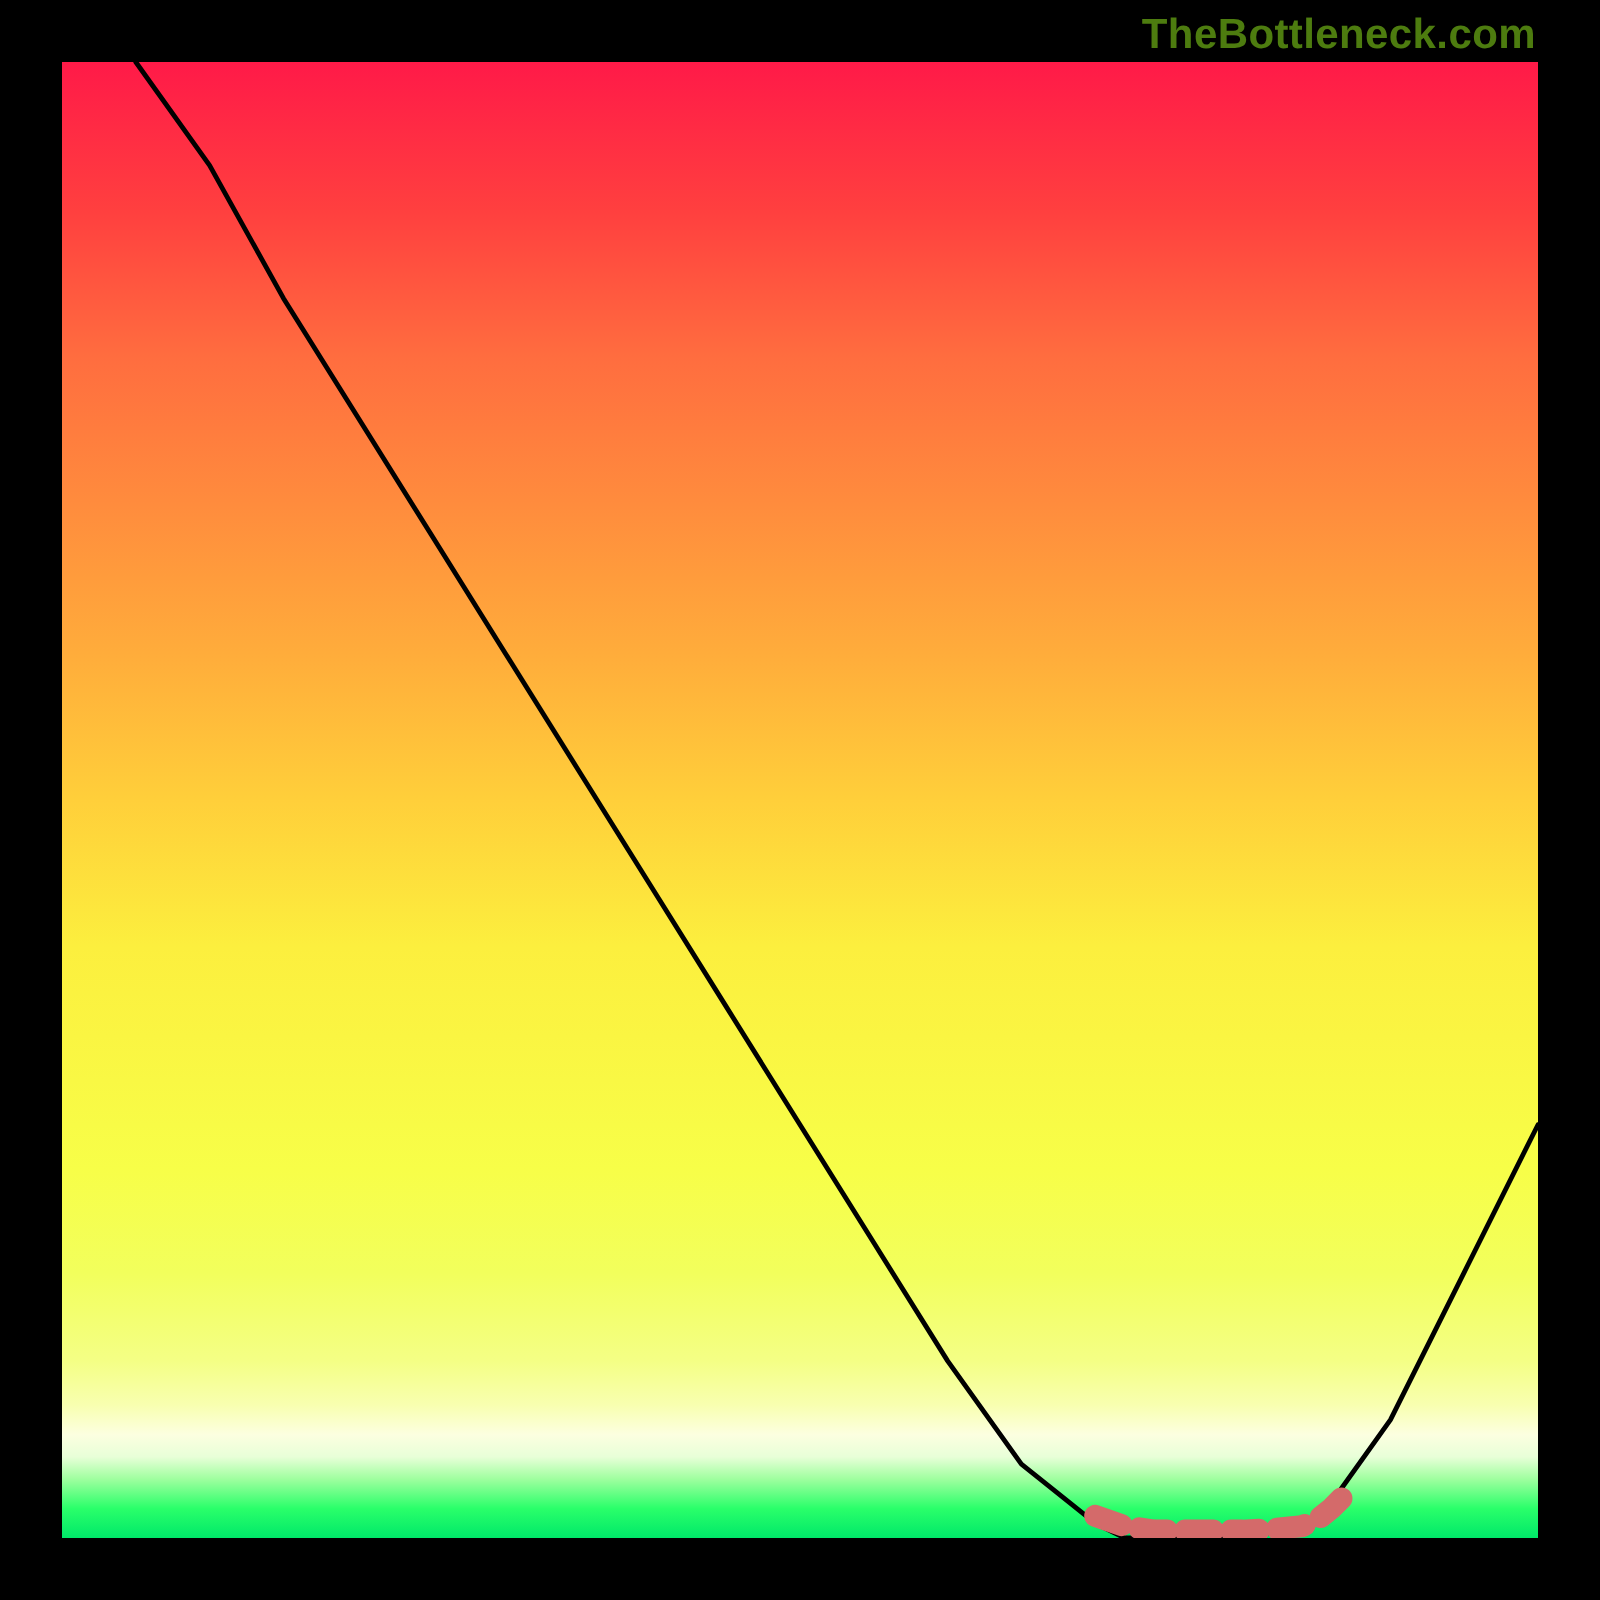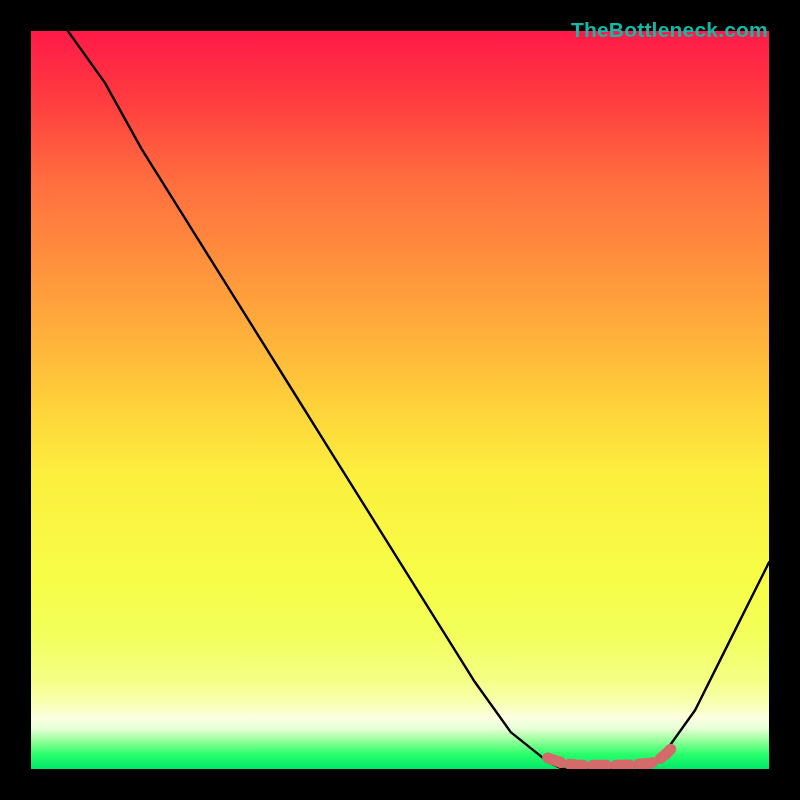--- a/index.html
+++ b/index.html
@@ -40,23 +40,22 @@
       #00e869 100%
     );
   }
   .watermark {
     position: absolute;
     top: 6px;
     right: 32px;
     font-family: Arial, Helvetica, sans-serif;
     font-size: 21px;
     font-weight: bold;
-    color: #14b8a6;
+    color: #4d7c0f;
     letter-spacing: 0.2px;
-    margin-top: 12px;
   }
   .curve-svg {
     position: absolute;
     left: 31px;
     top: 31px;
     width: 738px;
     height: 738px;
   }
 </style>
 </head>

